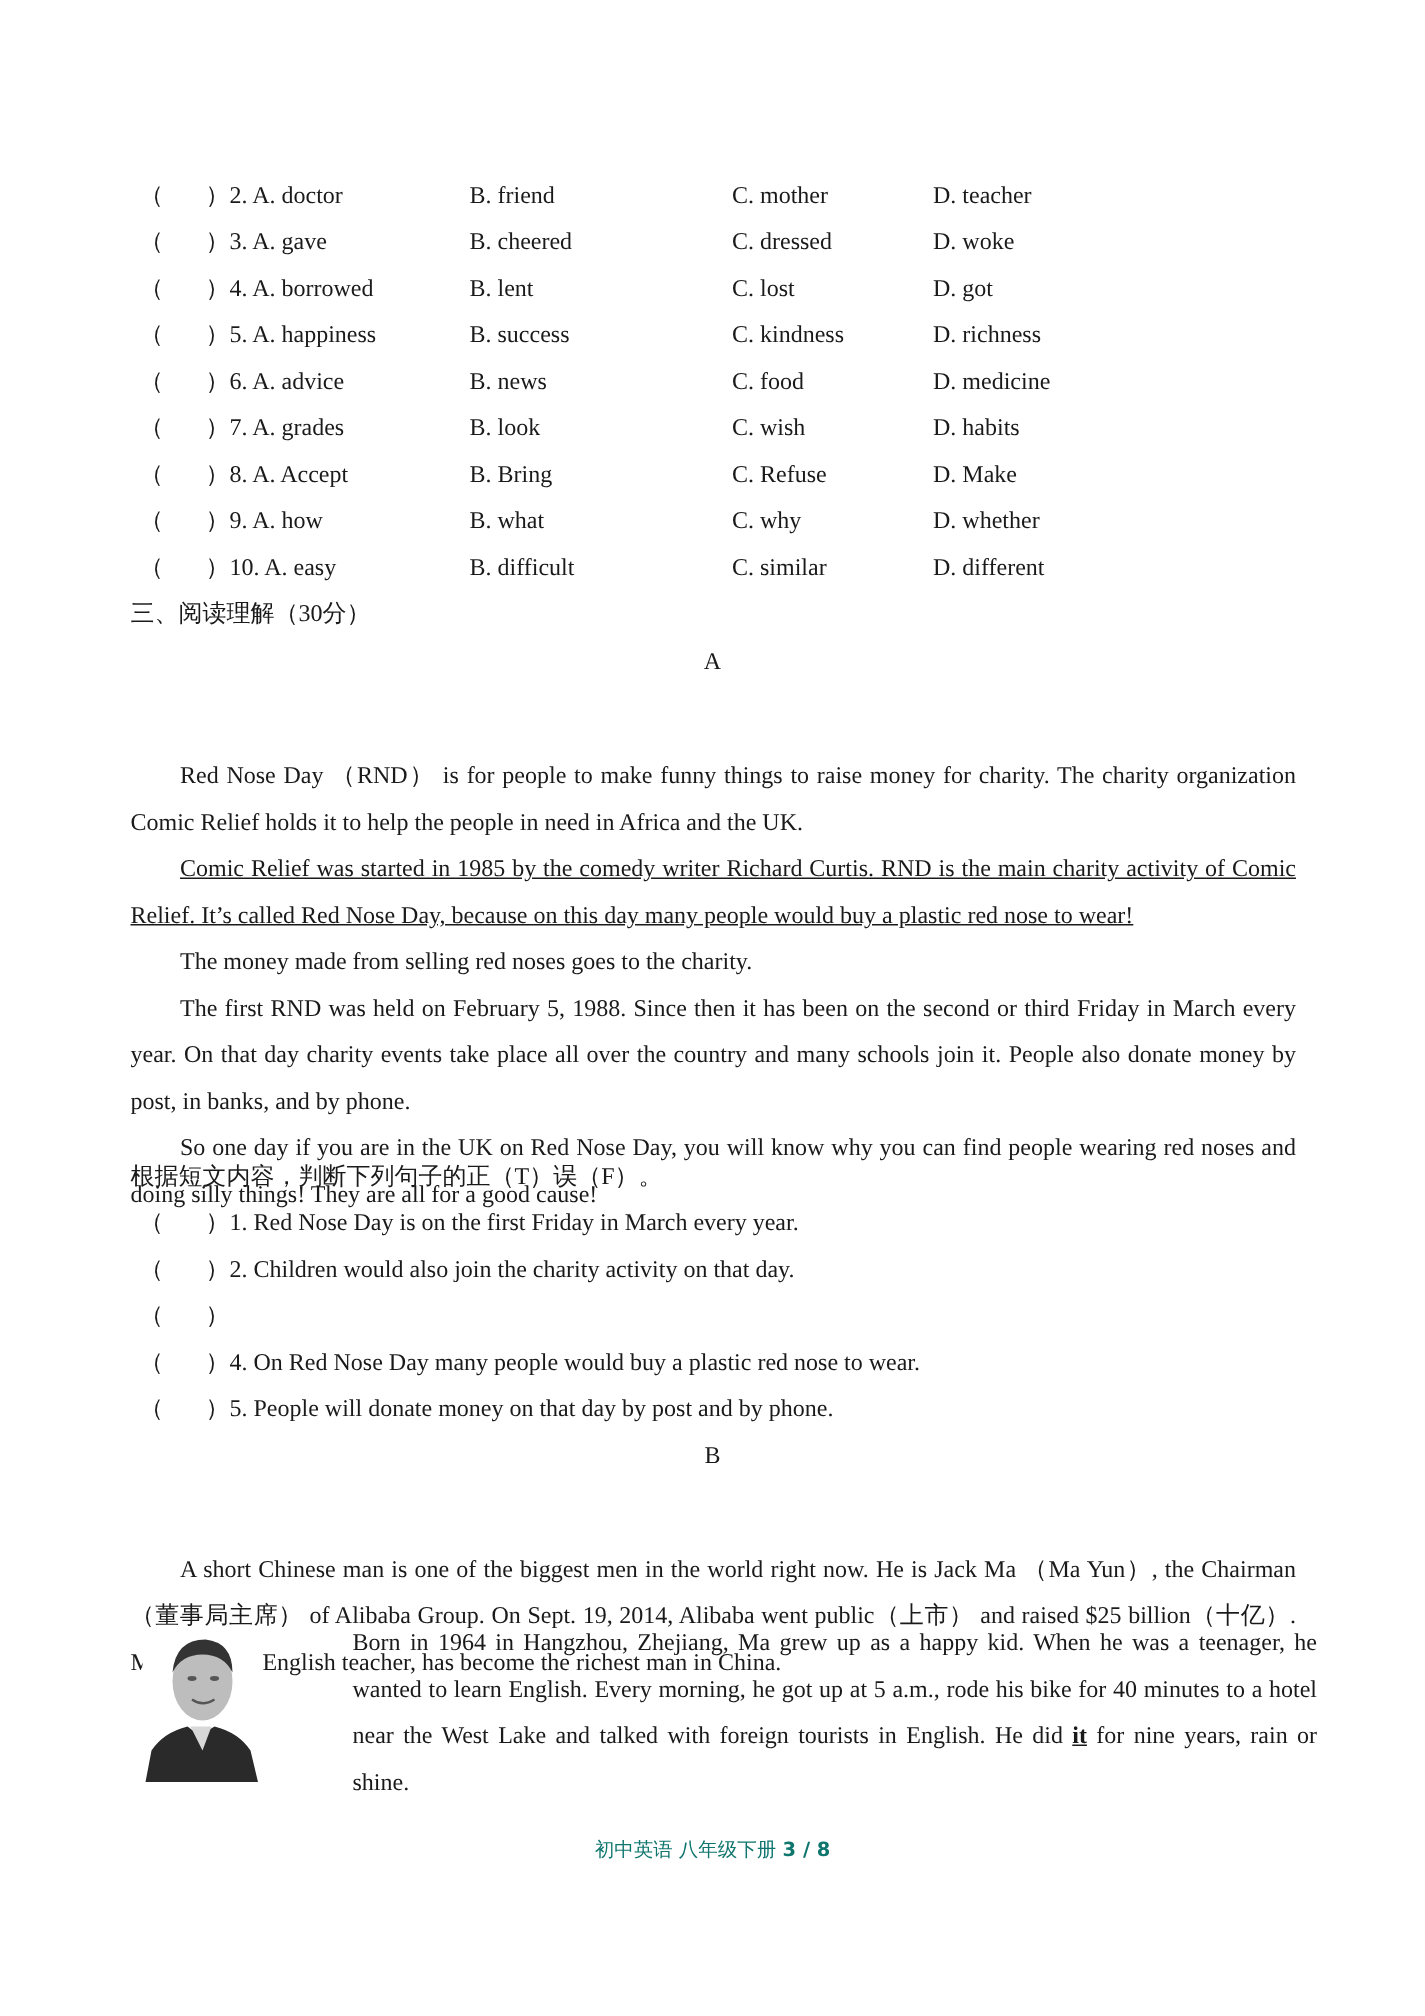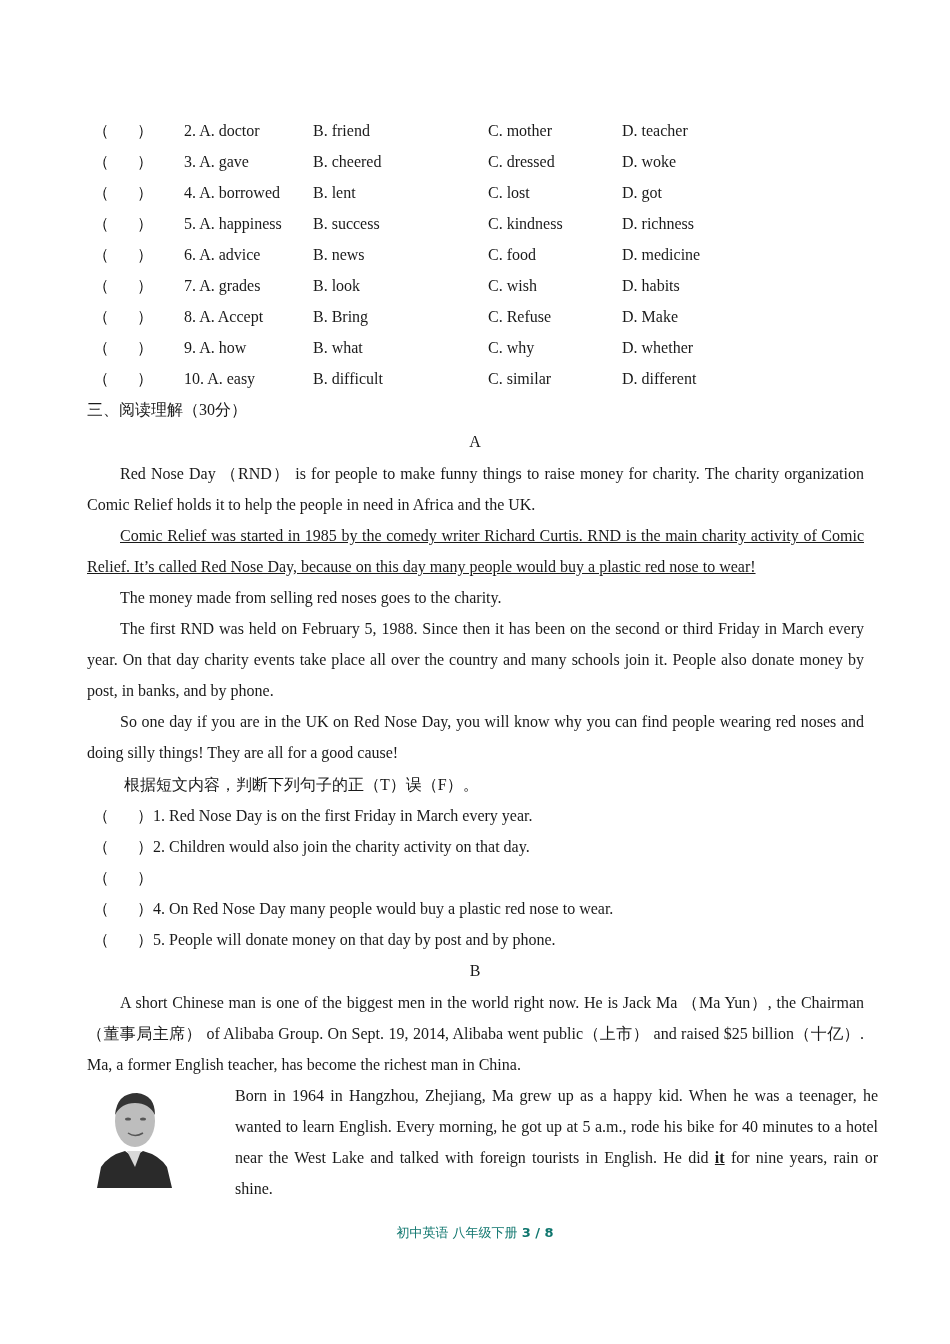--- a/index.html
+++ b/index.html
@@ -6,25 +6,25 @@
   body {
     width: 950px; height: 1344px; position: relative; overflow: hidden;
     font-family: "Liberation Serif", "DejaVu Serif", serif;
     color: #1a1a1a; font-size: 16px;
   }
   .line { position: absolute; white-space: nowrap; line-height: 20px; }
   .choice-row { position: absolute; left: 0; width: 950px; height: 20px; }
   .choice-row span { position: absolute; top: 0; white-space: nowrap; line-height: 20px; }
   .paren-l { left: 93px; }
   .paren-r { left: 137px; }
-  .qa { left: 153px; margin-left: 31px; }
+  .qa { left: 153px; }
   .cb { left: 313px; }
   .cc { left: 488px; text-align: right; }
   .cd { left: 622px; }
-  .para { position: absolute; left: 87px; width: 777px; line-height: 31px; text-align: justify; text-align-last: left; }
+  .para { position: absolute; left: 87px; width: 777px; line-height: 31px; text-align: justify; text-align-last: left; margin-top: 44px; }
   .para .indent { display: inline-block; width: 33px; }
   .center { position: absolute; left: 0; width: 950px; text-align: center; line-height: 20px; }
   .tf-row { position: absolute; left: 0; width: 950px; height: 20px; }
   .tf-row span { position: absolute; top: 0; white-space: nowrap; line-height: 20px; }
   .tf-text { left: 153px; }
   .photo {
     position: absolute; left: 95px; top: 1085px; width: 77px; height: 103px;
     background: #ffffff;
   }
   .side-para { position: absolute; left: 235px; width: 643px; line-height: 31px; text-align: justify; text-align-last: left; }
@@ -113,21 +113,21 @@
 <div class="line" style="left:87px; top:400px;">三、阅读理解（30分）</div>
 
 <div class="center" style="top:432px;">A</div>
 
 <div class="para" style="top:458px;"><span class="indent"></span><span>Red Nose Day （RND） is for people to make funny things to raise money for charity. The charity organization Comic Relief holds it to help the people in need in Africa and the UK.</span></div>
 <div class="para" style="top:520px;text-decoration:underline;"><span class="indent"></span><span>Comic Relief was started in 1985 by the comedy writer Richard Curtis. RND is the main charity activity of Comic Relief. It’s called Red Nose Day, because on this day many people would buy a plastic red nose to wear!</span></div>
 <div class="para" style="top:582px;"><span class="indent"></span><span>The money made from selling red noses goes to the charity.</span></div>
 <div class="para" style="top:613px;"><span class="indent"></span><span>The first RND was held on February 5, 1988. Since then it has been on the second or third Friday in March every year. On that day charity events take place all over the country and many schools join it. People also donate money by post, in banks, and by phone.</span></div>
 <div class="para" style="top:706px;"><span class="indent"></span><span>So one day if you are in the UK on Red Nose Day, you will know why you can find people wearing red noses and doing silly things! They are all for a good cause!</span></div>
 
-<div class="line" style="left:87px; top:775px;margin-left:37px;">根据短文内容，判断下列句子的正（T）误（F）。</div>
+<div class="line" style="left:87px; top:775px;">根据短文内容，判断下列句子的正（T）误（F）。</div>
 
 <div>
   <div class="tf-row" style="top:806px">
     <span class="paren-l">（</span>
     <span class="paren-r">）</span>
     <span class="tf-text">1. Red Nose Day is on the first Friday in March every year.</span>
   </div>
   <div class="tf-row" style="top:837px">
     <span class="paren-l">（</span>
     <span class="paren-r">）</span>

